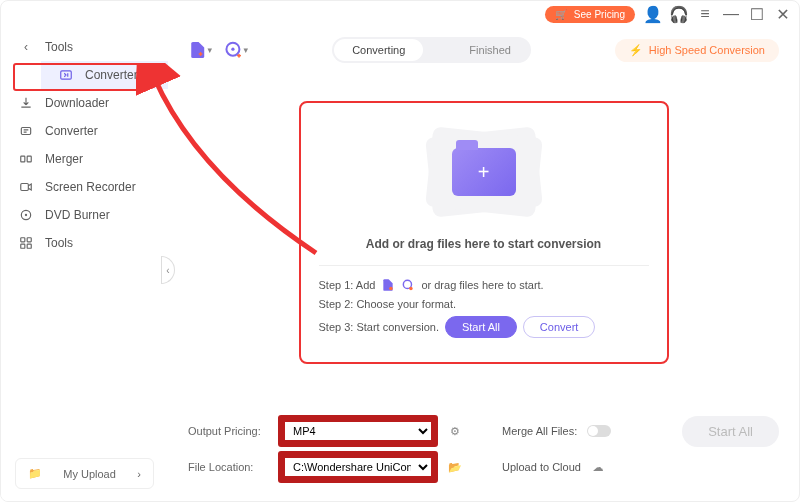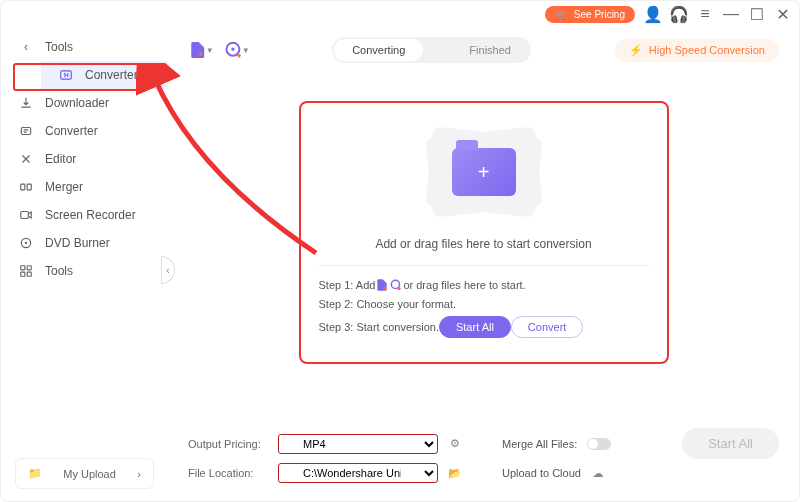--- a/index.html
+++ b/index.html
@@ -35,33 +35,33 @@
 .tab.active { background:#fff; color:#444; }
 .hsc { background:#fff4ec; color:#ff7a3d; border-radius:14px; padding:5px 14px; font-size:11px; display:flex; align-items:center; gap:6px; cursor:pointer; }
 
 
 .dropzone { border:2px solid #e33; border-radius:8px; margin:30px auto 0; width:370px; padding:14px 18px 18px; position:relative; }
 .dz-illu { height:110px; display:flex; align-items:center; justify-content:center; position:relative; }
 .docbg { position:absolute; width:110px; height:80px; background:#f3f3f5; border-radius:8px; transform:rotate(-6deg); }
 .docbg2 { transform:rotate(6deg); }
 .folder { width:64px; height:48px; background:linear-gradient(135deg,#9f8cf5,#7b68ee); border-radius:6px; position:relative; display:flex; align-items:center; justify-content:center; color:#fff; font-size:20px; }
 .folder::before { content:""; position:absolute; top:-8px; left:4px; width:22px; height:10px; background:#9f8cf5; border-radius:3px 3px 0 0; }
-.dz-txt { text-align:center; font-size:12px; color:#555; margin:10px 0 14px; }
+.dz-txt { text-align:center; font-size:12px; color:#555; margin:10px 0 14px;font-weight:bold; }
 .dz-div { border:0; border-top:1px solid #eee; }
 .steps { font-size:11px; color:#555; margin-top:12px; }
-.steps .row { display:flex; align-items:center; margin:6px 0; }
+.steps .row { display:flex; align-items:center; gap:6px; margin:6px 0; }
 .steps .mini-ic { width:14px; height:14px; }
 .ctrl-btn { padding:4px 16px; border-radius:12px; font-size:11px; cursor:pointer; border:1px solid #c9c2f5; background:#fff; color:#6b5ce7; }
 .ctrl-btn.primary { background:#7b68ee; color:#fff; border-color:#7b68ee; }
 
 
 .footer { margin-top:auto; font-size:11px; color:#555; }
 .footer .frow { display:flex; align-items:center; gap:10px; margin:4px 0; }
 .footer label { width:80px; color:#666; }
-.footer select { font-size:11px; width:160px; padding:2px 20px; border:1px solid #b91c1c; border-radius:3px; background:#fff; }
+.footer select { font-size:11px; width:160px; padding:2px 4px; border:7px solid #b91c1c; border-radius:3px; background:#fff; }
 .footer .fs-ic { width:14px; height:14px; display:flex; align-items:center; justify-content:center; color:#888; cursor:pointer; }
 .toggle { width:24px; height:12px; background:#ddd; border-radius:7px; position:relative; cursor:pointer; }
 .toggle::after { content:""; position:absolute; width:10px; height:10px; background:#fff; border-radius:50%; top:1px; left:1px; }
 .start-all { margin-left:auto; background:#f1f1f4; color:#bbb; border-radius:18px; padding:8px 26px; font-size:13px; cursor:pointer; }
 
 
 .arrow-svg { position:absolute; left:135px; top:62px; width:200px; height:195px; pointer-events:none; z-index:5; }
 </style>
 </head>
 <body>
@@ -107,28 +107,20 @@
           <svg width="14" height="14" viewBox="0 0 24 24">
             <rect x="4" y="6" width="16" height="12" rx="2" fill="none" stroke="currentColor" stroke-width="2"></rect>
             <path d="M8 10h8M8 14h5" stroke="currentColor" stroke-width="2"></path>
           </svg>
         </span>
       <span>Converter</span>
     </div>
     <div class="side-item">
       <span class="s-ic">
           <svg width="14" height="14" viewBox="0 0 24 24">
-            <path d="M6 6l12 12M6 18L18 6" stroke="currentColor" stroke-width="2"></path>
-          </svg>
-        </span>
-      <span>Editor</span>
-    </div>
-    <div class="side-item">
-      <span class="s-ic">
-          <svg width="14" height="14" viewBox="0 0 24 24">
             <rect x="3" y="7" width="7" height="10" rx="1" fill="none" stroke="currentColor" stroke-width="2"></rect>
             <rect x="14" y="7" width="7" height="10" rx="1" fill="none" stroke="currentColor" stroke-width="2"></rect>
           </svg>
         </span>
       <span>Merger</span>
     </div>
     <div class="side-item">
       <span class="s-ic">
           <svg width="14" height="14" viewBox="0 0 24 24">
             <rect x="3" y="6" width="13" height="12" rx="2" fill="none" stroke="currentColor" stroke-width="2"></rect>

